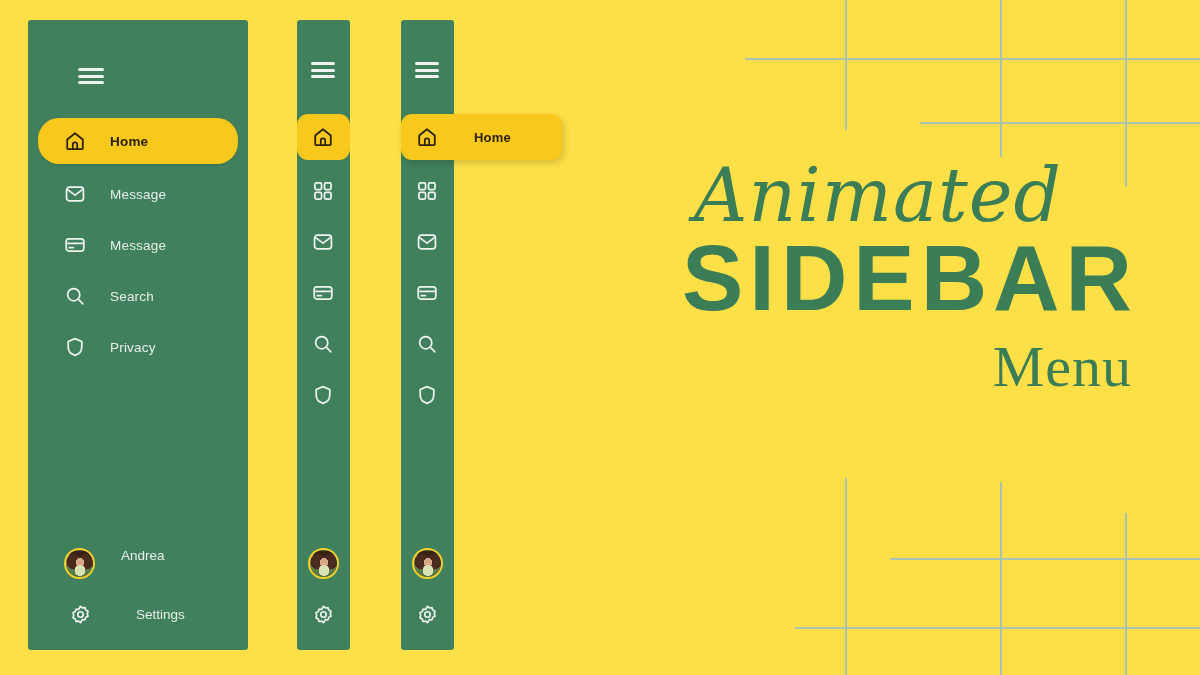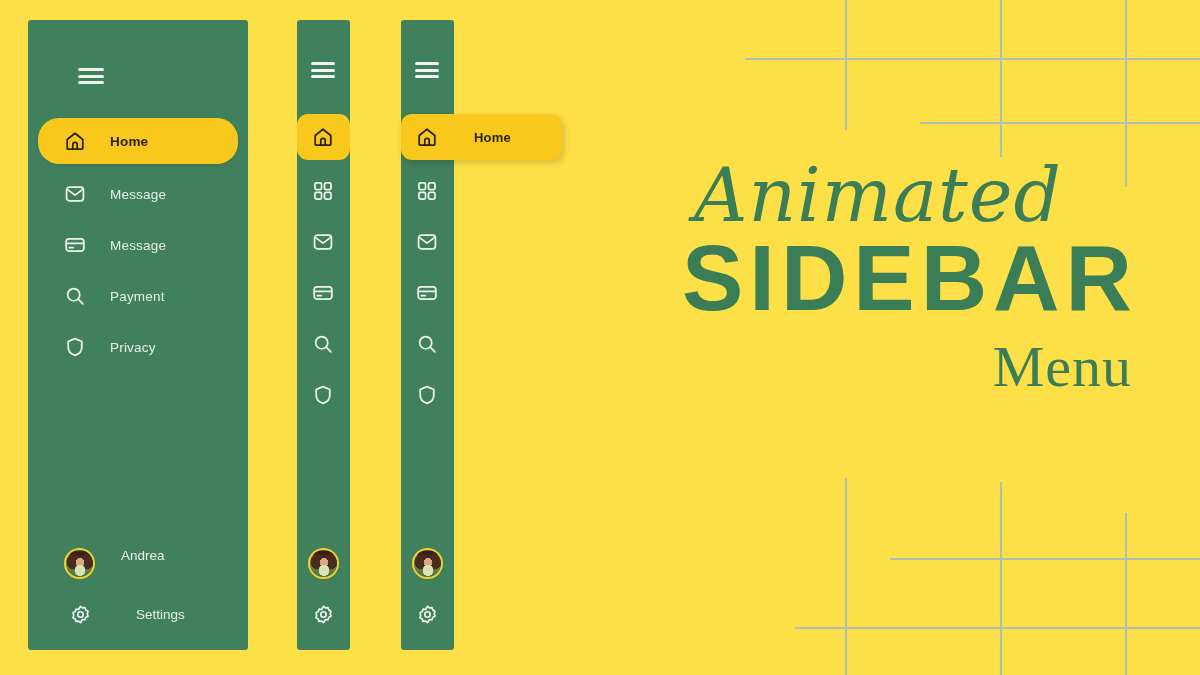--- a/index.html
+++ b/index.html
@@ -318,21 +318,21 @@
         <span class="lbl">Message</span>
       </div>
 
       <div class="nav-item">
         <span class="ico">
           <svg width="22" height="22" viewBox="0 0 24 24" fill="none" stroke="currentColor" stroke-width="1.9" stroke-linecap="round">
             <circle cx="10.6" cy="10.6" r="6.6"></circle>
             <path d="M15.5 15.5 20.6 20.6"></path>
           </svg>
         </span>
-        <span class="lbl">Payment</span>
+        <span class="lbl">Search</span>
       </div>
 
       <div class="nav-item">
         <span class="ico">
           <svg width="22" height="22" viewBox="0 0 24 24" fill="none" stroke="currentColor" stroke-width="1.9" stroke-linejoin="round">
             <path d="M12 2.9 4.6 6v6.1c0 4.6 3.1 7.9 7.4 9 4.3-1.1 7.4-4.4 7.4-9V6z"></path>
           </svg>
         </span>
         <span class="lbl">Privacy</span>
       </div>

